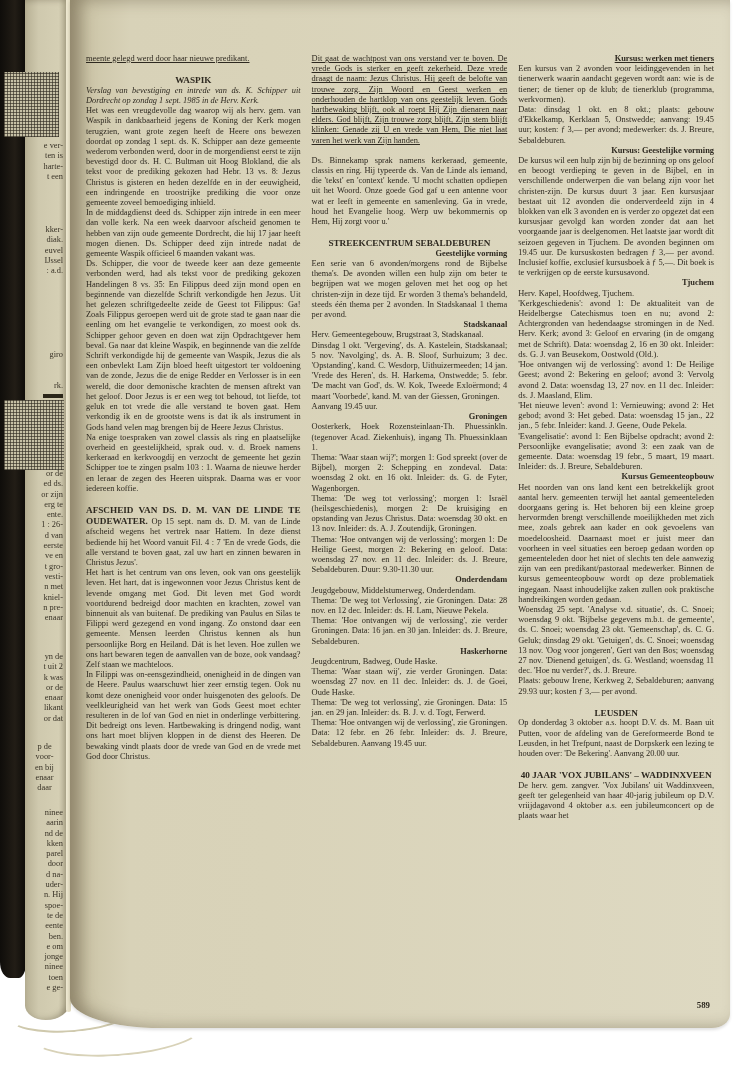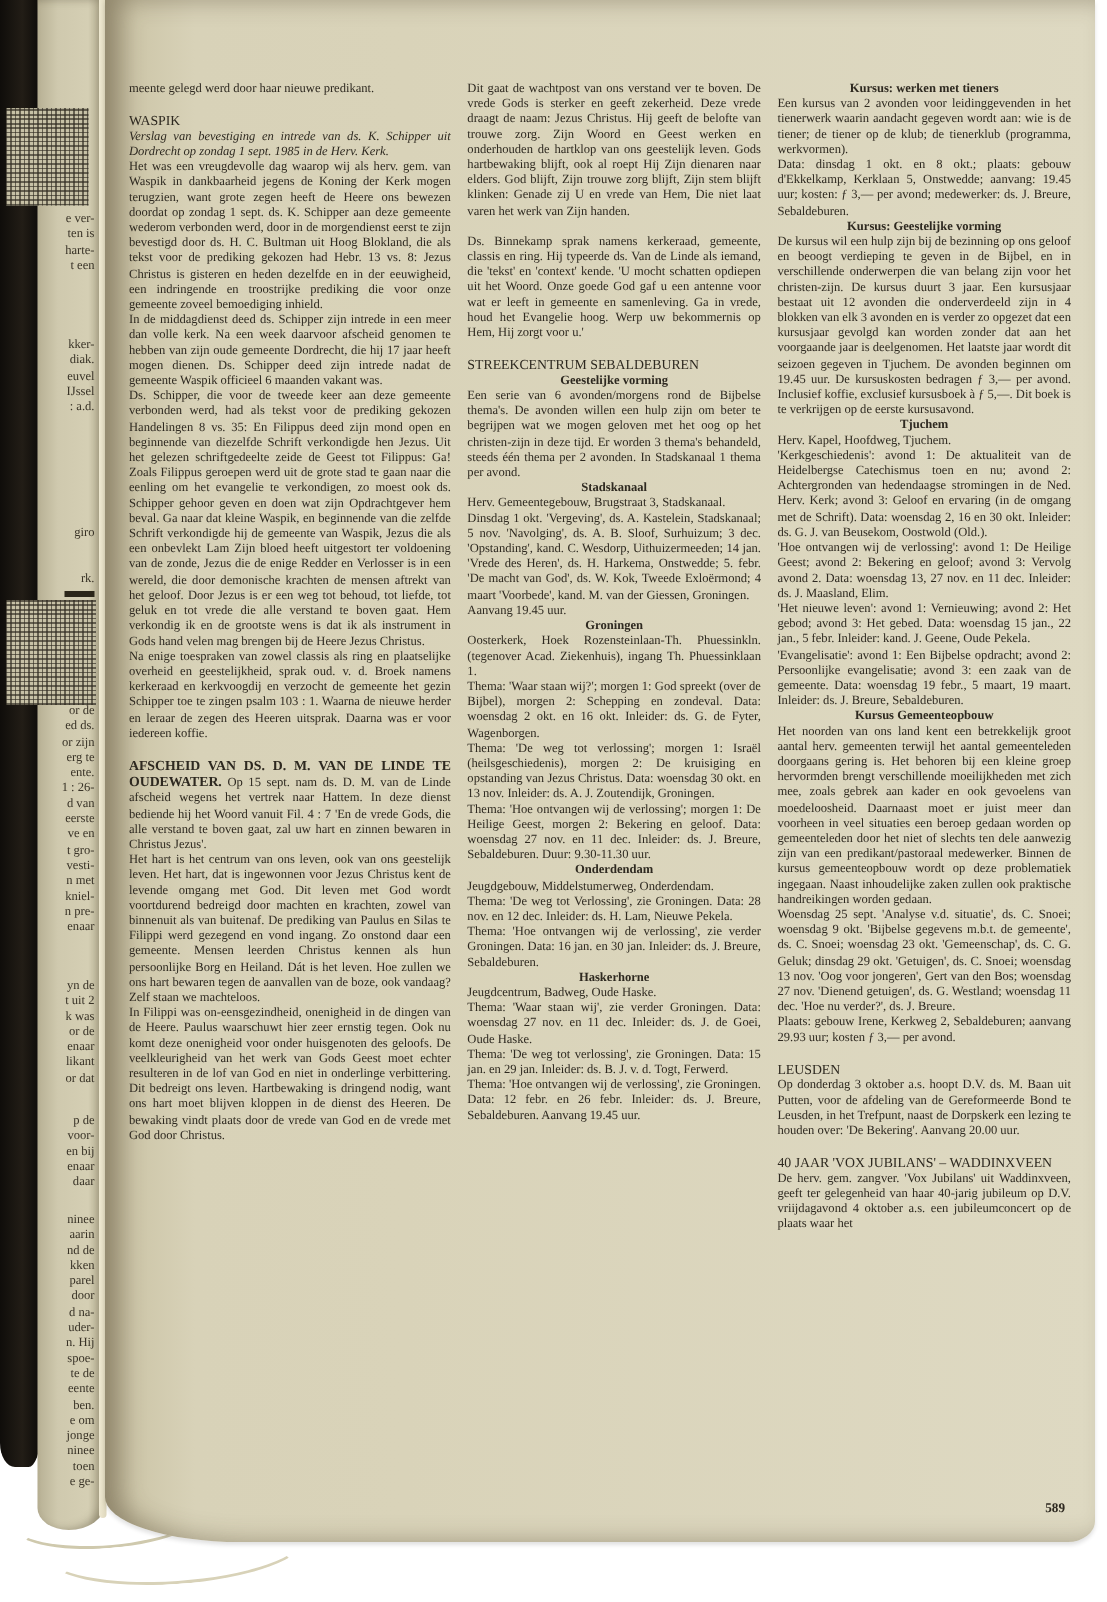--- a/index.html
+++ b/index.html
@@ -64,27 +64,27 @@
   
   .columns{
     position:absolute;left:16px;top:54px;width:628px;height:950px;
     display:flex;gap:11px;overflow:hidden;color:var(--ink);
   }
   .col{text-align:justify;font-size:8.4px;line-height:10.2px;}
   .col:nth-child(1){width:216px;}
   .col:nth-child(2){width:197px;}
   .col:nth-child(3){width:197px;}
   .col p,.col div{margin:0;}
-  .blk-h1{font-weight:normal;font-size:9.2px;margin-top:11px !important;text-align:left;line-height:10.6px;}
-  .blk-h2{font-weight:bold;text-align:center;}
+  .blk-h1{font-weight:bold;font-size:9.2px;margin-top:11px !important;text-align:center;line-height:10.6px;}
+  .blk-h2{font-weight:bold;text-align:right;}
   .blk-italic{font-style:italic;}
   .blk-body-sp{margin-top:10px !important;}
   .blk-lead{margin-top:11px !important;}
   .blk-lead b{font-size:9.2px;}
-  .col > :first-child{margin-top:0 !important;}
+  .col > :first-child{margin-top:0 !important;text-decoration:underline;}
 
   .pagenum{
     position:absolute;right:20px;top:1000px;
     font-weight:bold;font-size:8.8px;color:var(--ink);
   }
 </style>
 </head>
 <body>
 
 <div id="scan">
@@ -130,21 +130,21 @@
       </div>
       <div class="frag-group" style="top: 652px; margin-left: 20px;">
         <div>yn de</div>
         <div>t uit 2</div>
         <div>k was</div>
         <div>or de</div>
         <div>enaar</div>
         <div>likant</div>
         <div>or dat</div>
       </div>
-      <div class="frag-group" style="top: 742px;">
+      <div class="frag-group" style="top: 742px; text-align: center;">
         <div>p de</div>
         <div>voor-</div>
         <div>en bij</div>
         <div>enaar</div>
         <div>daar</div>
       </div>
       <div class="frag-group" style="top: 808px;">
         <div>ninee</div>
         <div>aarin</div>
         <div>nd de</div>

